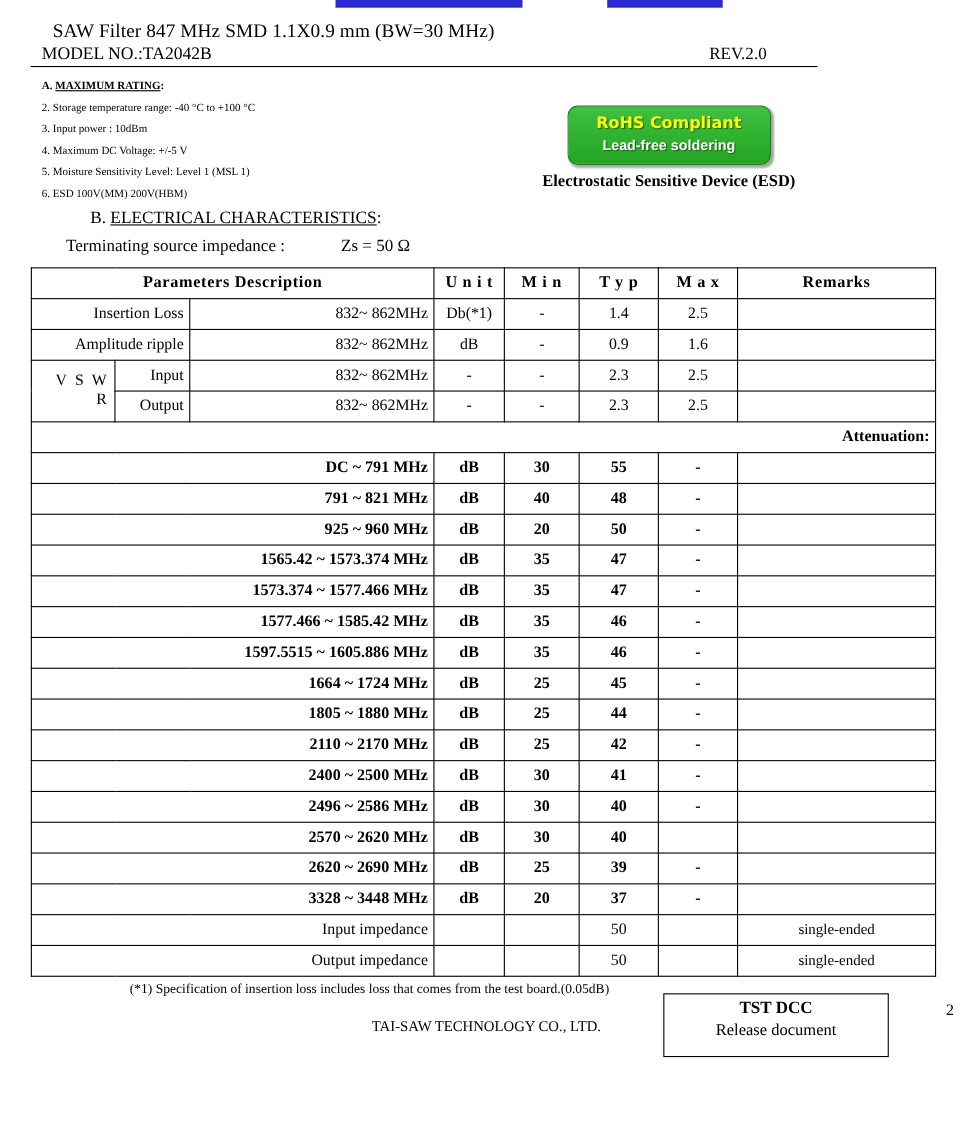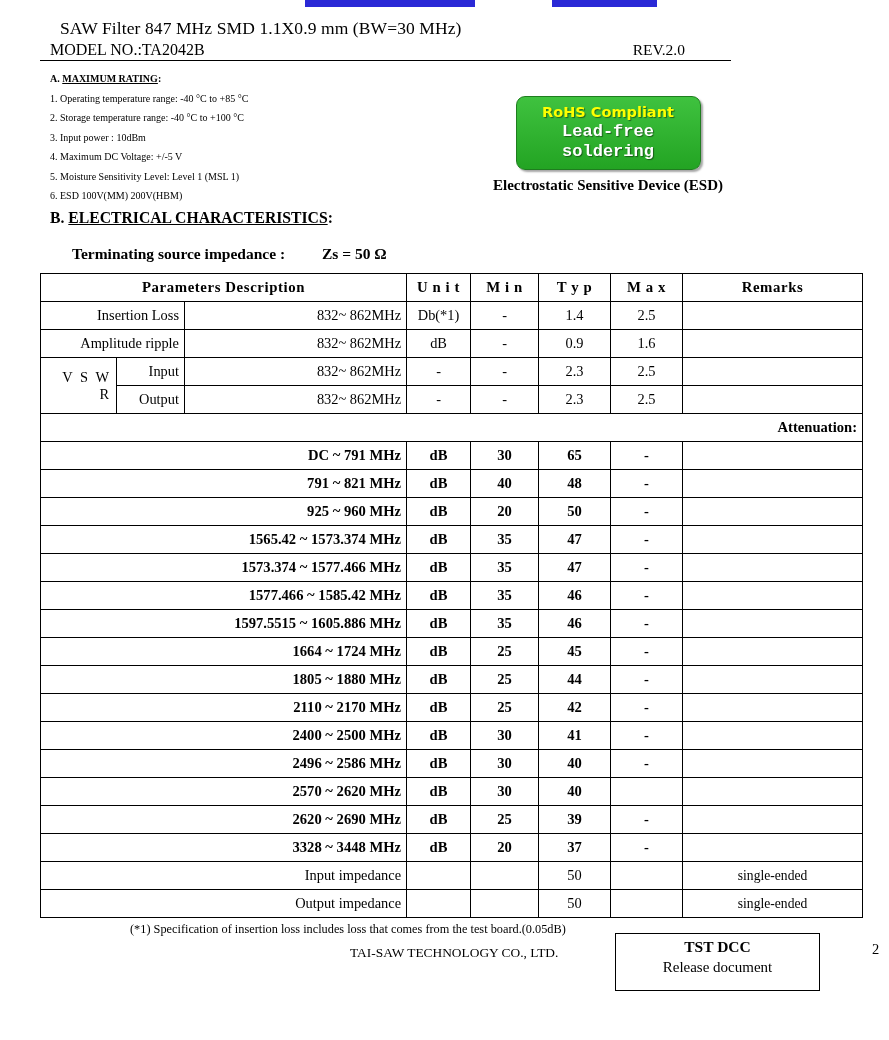--- a/index.html
+++ b/index.html
@@ -13,21 +13,21 @@
     font-family: "Liberation Serif", serif;
     color: #000000;
     position: relative;
     overflow: hidden;
   }
   .page {
     position: relative;
     width: 771px;
     height: 1040px;
     box-sizing: border-box;
-    padding: 0 40px;
+    padding: 0 28px;
   }
   
   .top-bars {
     position: absolute;
     top: 0;
     left: 0;
     width: 889px;
     height: 8px;
   }
   .top-bar {
@@ -93,46 +93,46 @@
   .rohs-line1 {
     color: #ffff00;
     font-family: "DejaVu Sans", sans-serif;
     font-size: 14.5px;
     font-weight: bold;
     line-height: 20px;
     text-shadow: 1px 1px 1px rgba(0,0,0,0.45);
   }
   .rohs-line2 {
     color: #ffffff;
-    font-family: Liberation Mono, monospace;
-    font-size: 17px;
+    font-family: Liberation Sans, sans-serif;
+    font-size: 13px;
     font-weight: bold;
     line-height: 20px;
     text-shadow: 1px 1px 1px rgba(0,0,0,0.45);
   }
   .esd-caption {
     margin-top: 7px;
     font-weight: bold;
     font-size: 15px;
     font-family: Liberation Serif, serif;
   }
 
   .section-b {
     padding-left: 10px;
     font-size: 15.7px;
   }
   .section-b .head {
-    font-weight: bold;
+    font-weight: normal;
+    margin-left: 44px;
   }
   .imp-line {
-    margin-top: 18px;
+    margin-top: 7px;
     padding-left: 22px;
     display: flex;
     font-size: 15.5px;
-    font-weight: bold;
   }
   .imp-label { width: 250px; }
   .imp-colon { width: 60px; }
   .sub { font-size: 11px; vertical-align: sub; }
 
   table.spec {
     border-collapse: collapse;
     width: 100%;
     margin-top: 10px;
     font-size: 14.4px;
@@ -172,21 +172,21 @@
     font-size: 12.3px;
   }
   .footer {
     position: relative;
     margin-top: 2px;
     height: 58px;
   }
   .footer-center {
     position: absolute;
     left: 310px;
-    top: 6px;
+    top: 16px;
     font-size: 13.4px;
   }
   .dcc-box {
     position: absolute;
     left: 575px;
     top: -6px;
     width: 205px;
     height: 58px;
     border: 1px solid #000;
     background: #fff;
@@ -223,21 +223,20 @@
 
   <div class="model-row">
     <div>MODEL NO.:TA2042B</div>
     <div class="rev">REV.2.0</div>
   </div>
 
   <div class="section-a">
     <div class="head">
       <span>A. </span><u>MAXIMUM RATING</u><span>:</span>
     </div>
-    <div class="line">1. Operating temperature range: -40 °C to +85 °C</div>
     <div class="line">2. Storage temperature range: -40 °C to +100 °C</div>
     <div class="line">3. Input power : 10dBm</div>
     <div class="line">4. Maximum DC Voltage: +/-5 V</div>
     <div class="line">5. Moisture Sensitivity Level: Level 1 (MSL 1)</div>
     <div class="line">6. ESD 100V(MM)      200V(HBM)</div>
   </div>
 
   <div class="esd-block">
     <div class="rohs-box">
       <div class="rohs-line1">RoHS Compliant</div>
@@ -319,21 +318,21 @@
     </tr>
 
     <tr>
       <td class="l bold" colspan="8">Attenuation:</td>
     </tr>
 
     <tr class="attn-row">
       <td class="l" colspan="3">DC ~ 791 MHz</td>
       <td class="c">dB</td>
       <td class="c">30</td>
-      <td class="c">65</td>
+      <td class="c">55</td>
       <td class="c">-</td>
       <td class="c"></td>
     </tr>
     <tr class="attn-row">
       <td class="l" colspan="3">791 ~ 821 MHz</td>
       <td class="c">dB</td>
       <td class="c">40</td>
       <td class="c">48</td>
       <td class="c">-</td>
       <td class="c"></td>

